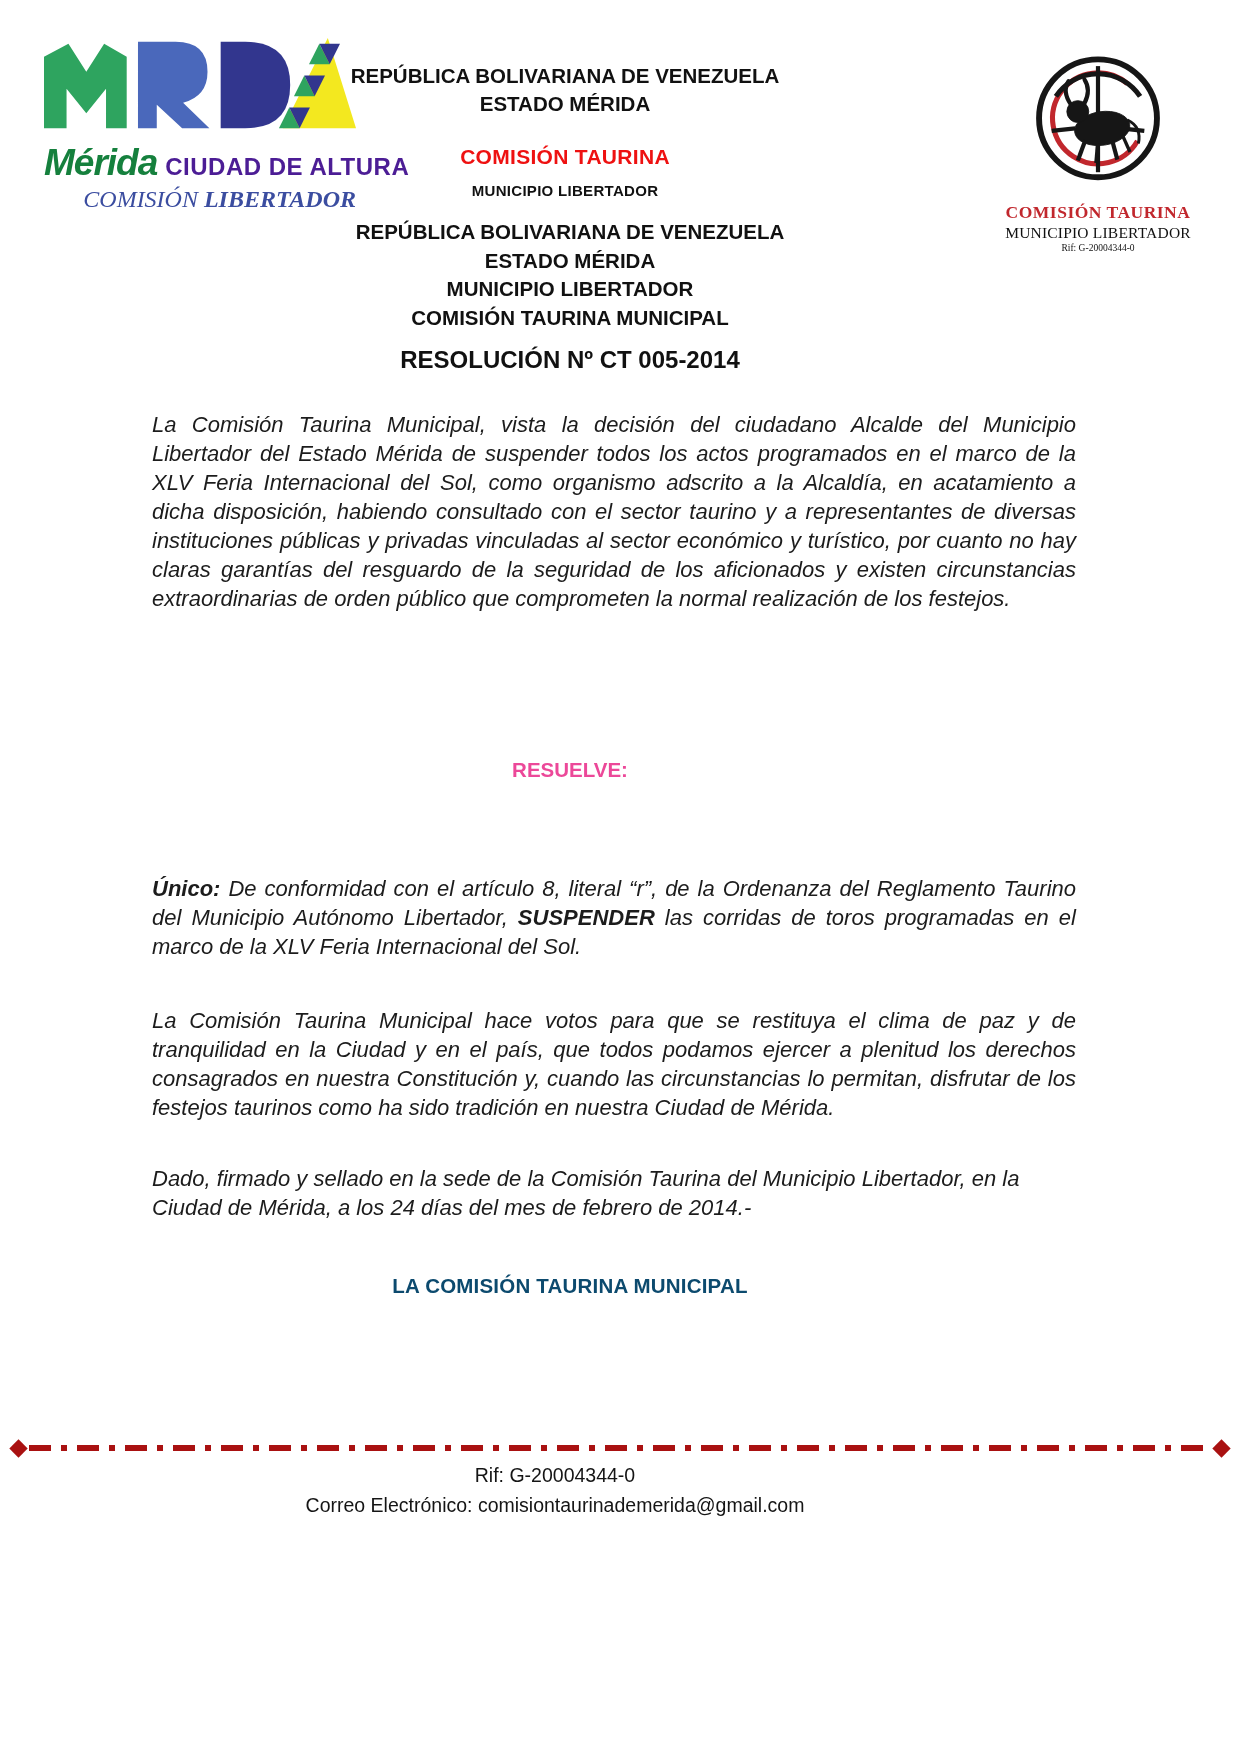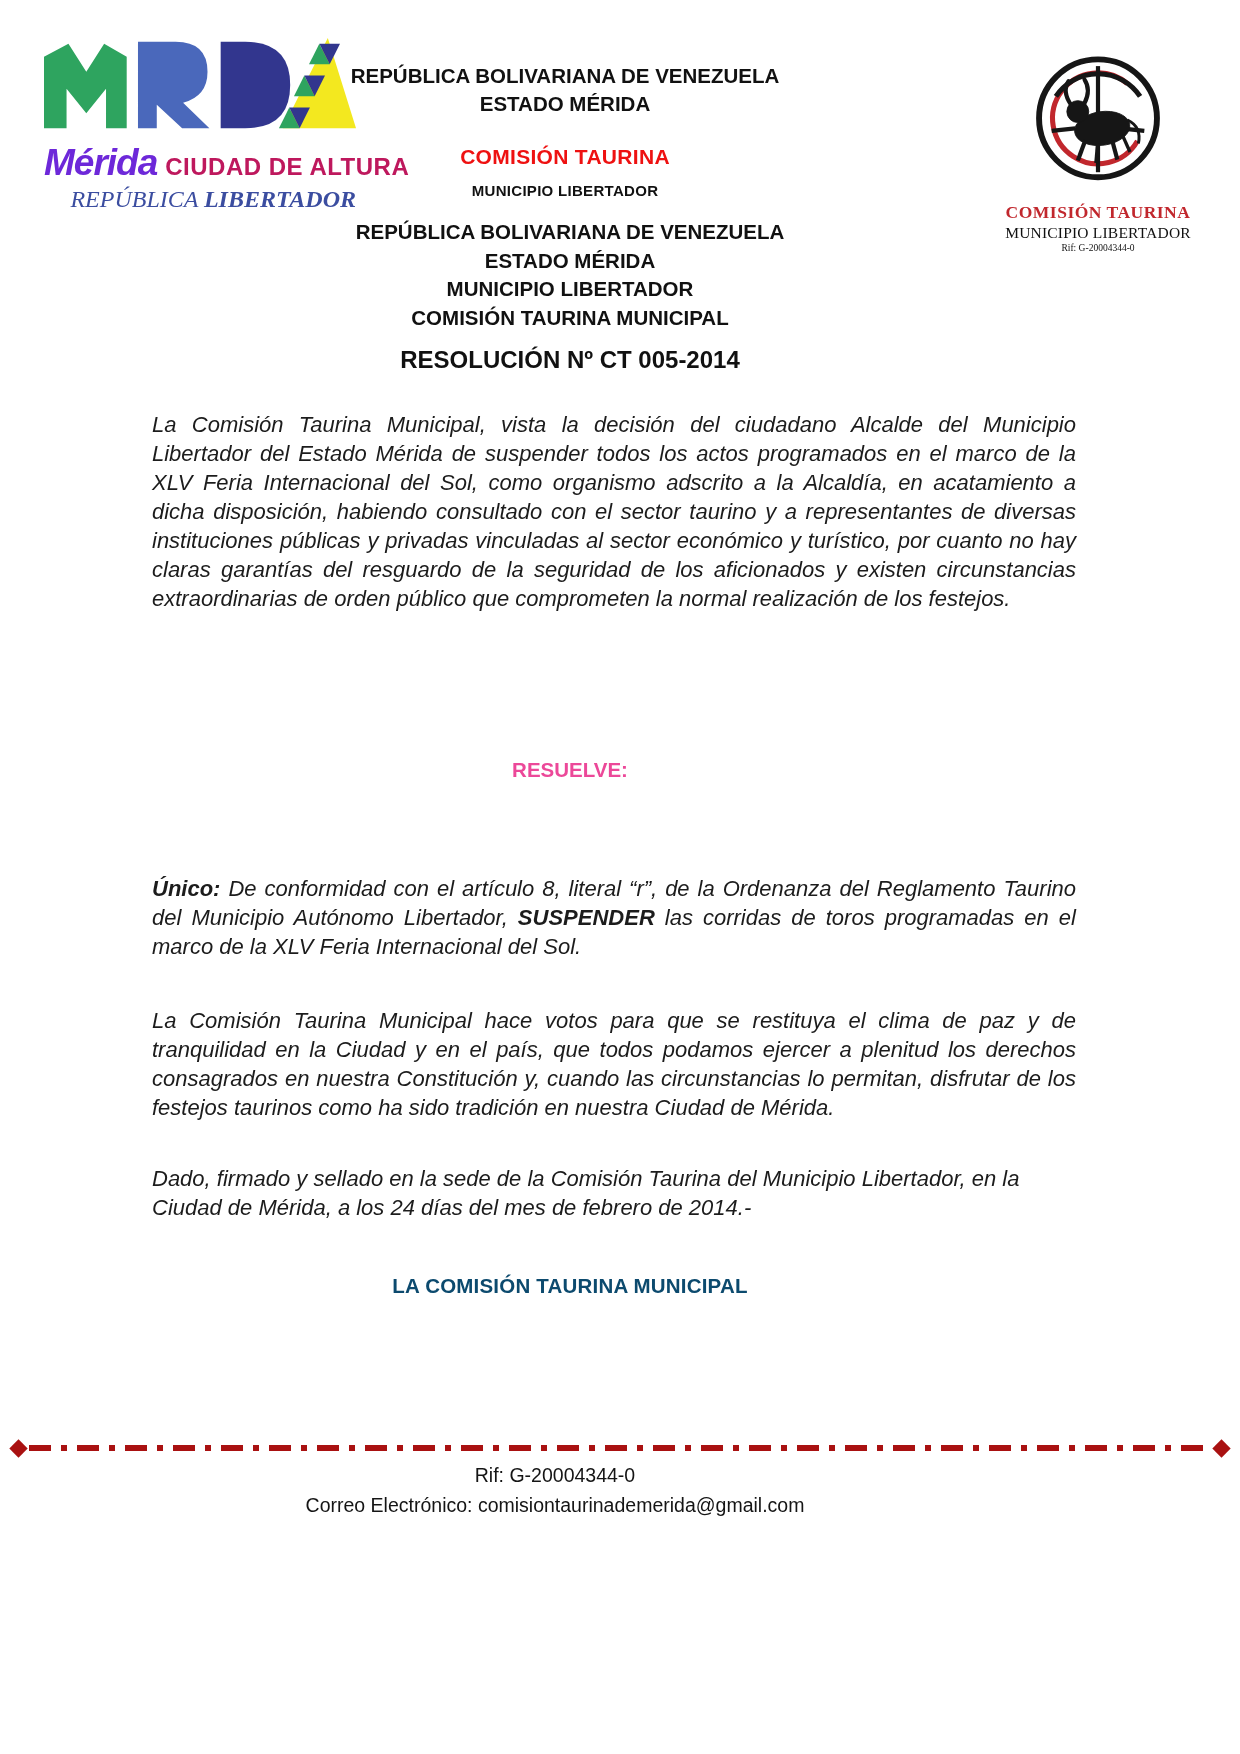--- a/index.html
+++ b/index.html
@@ -8,22 +8,22 @@
     width:1240px;height:1754px;
     margin:0 auto;
     background:#ffffff;
     font-family:"Liberation Sans", sans-serif;
     color:#1c1c1c;
     overflow:hidden;
   }
   
   .logo{position:absolute;left:44px;top:36px;width:316px;}
   .logo-city-line{margin-top:4px;white-space:nowrap;}
-  .logo-city{font-style:italic;font-weight:bold;font-size:37px;color:#6d28d9;letter-spacing:-1px;}
-  .logo-tag{font-weight:bold;font-size:24px;color:#be185d;letter-spacing:0.5px;margin-left:8px;}
+  .logo-city{font-style:italic;font-weight:bold;font-size:37px;color:#15803d;letter-spacing:-1px;}
+  .logo-tag{font-weight:bold;font-size:24px;color:#4c1d95;letter-spacing:0.5px;margin-left:8px;}
   .logo-sub{font-family:"Liberation Serif", serif;font-style:italic;font-size:24px;color:#3b4da0;text-align:right;margin-top:2px;padding-right:4px;}
   .logo-sub .b{font-weight:bold;}
   
   .hdr-center{position:absolute;left:330px;top:62px;width:470px;text-align:center;}
   .hdr-l1,.hdr-l2{font-weight:bold;font-size:20.5px;line-height:28px;color:#111;}
   .hdr-l3{font-weight:bold;font-size:21px;color:#ee1111;margin-top:27px;letter-spacing:0.3px;}
   .hdr-l4{font-weight:bold;font-size:15px;color:#111;margin-top:13px;letter-spacing:0.3px;}
   
   .seal{position:absolute;left:1002px;top:40px;width:192px;text-align:center;font-family:"Liberation Serif", serif;}
   .seal svg{display:block;margin:0 auto;}
@@ -81,21 +81,21 @@
       <path d="M261 74 L283 74 L272 96 Z" fill="#32368e"></path>
       <path d="M266 62 L288 62 L277 40 Z" fill="#2ea45f"></path>
       <path d="M277 40 L299 40 L288 62 Z" fill="#32368e"></path>
       <path d="M282 28 L304 28 L293 6 Z" fill="#2ea45f"></path>
       <path d="M293 6 L315 6 L304 28 Z" fill="#32368e"></path>
     </svg>
     <div class="logo-city-line">
       <span class="logo-city">Mérida</span><span class="logo-tag">CIUDAD DE ALTURA</span>
     </div>
     <div class="logo-sub">
-      <span>REPÚBLICA</span>
+      <span>COMISIÓN</span>
       <span class="b">LIBERTADOR</span>
     </div>
   </div>
 
   <div class="hdr-center">
     <div class="hdr-l1">REPÚBLICA BOLIVARIANA DE VENEZUELA</div>
     <div class="hdr-l2">ESTADO MÉRIDA</div>
     <div class="hdr-l3">COMISIÓN TAURINA</div>
     <div class="hdr-l4">MUNICIPIO LIBERTADOR</div>
   </div>

